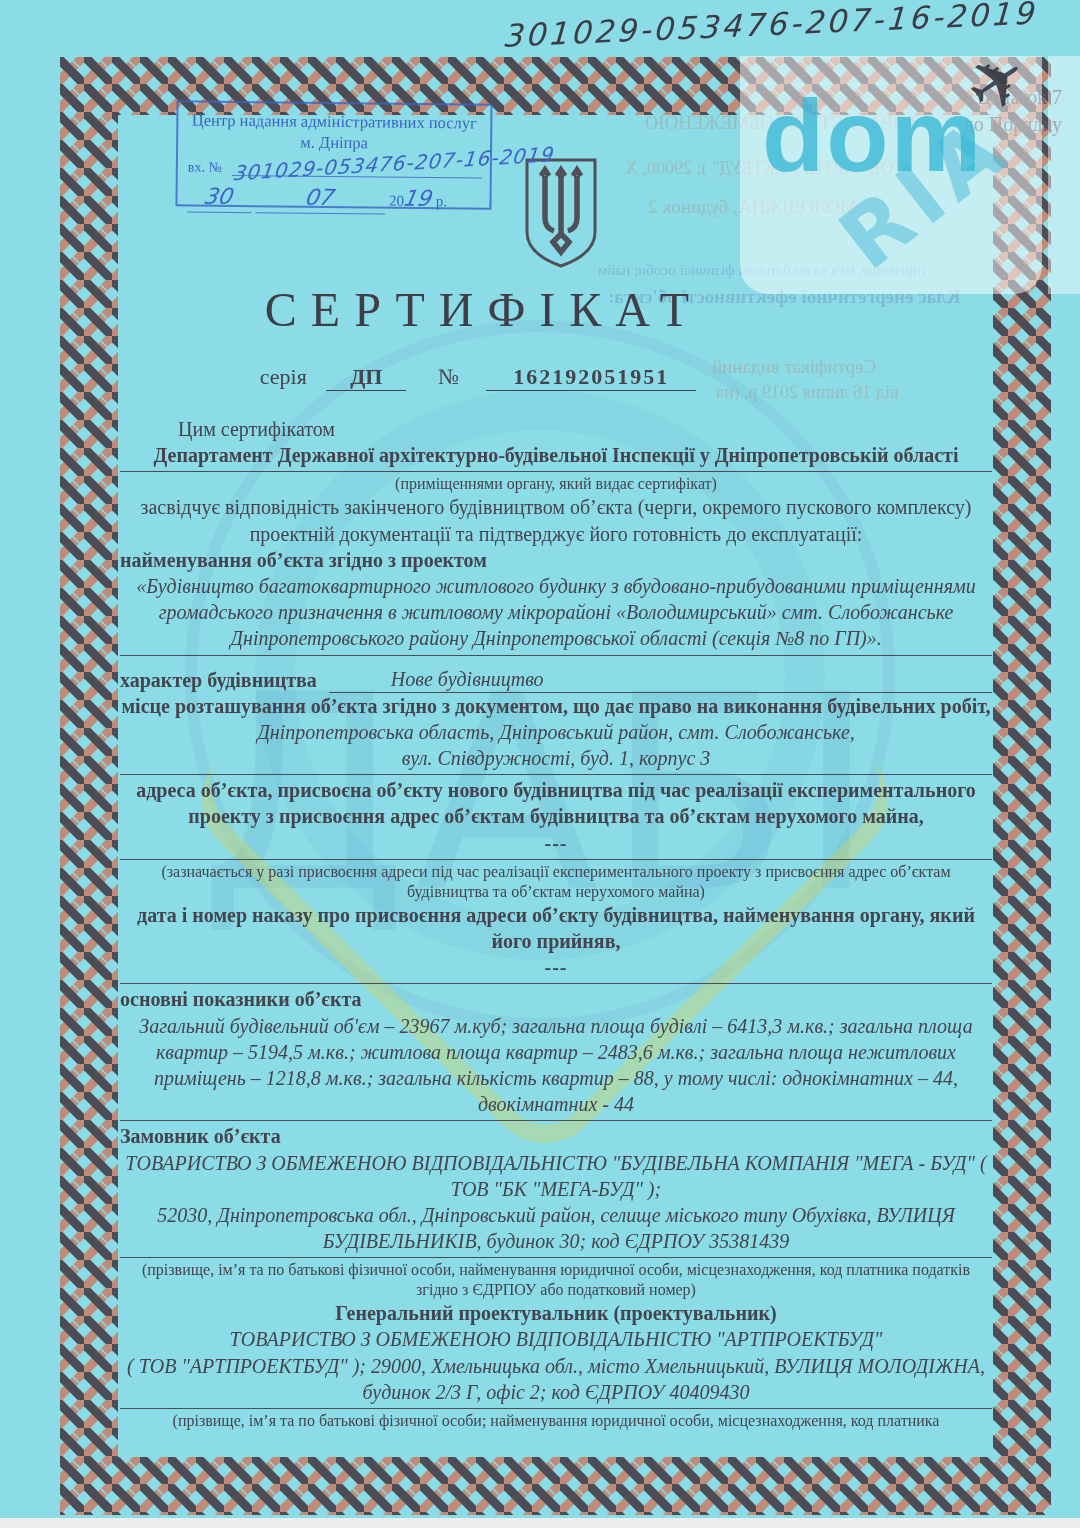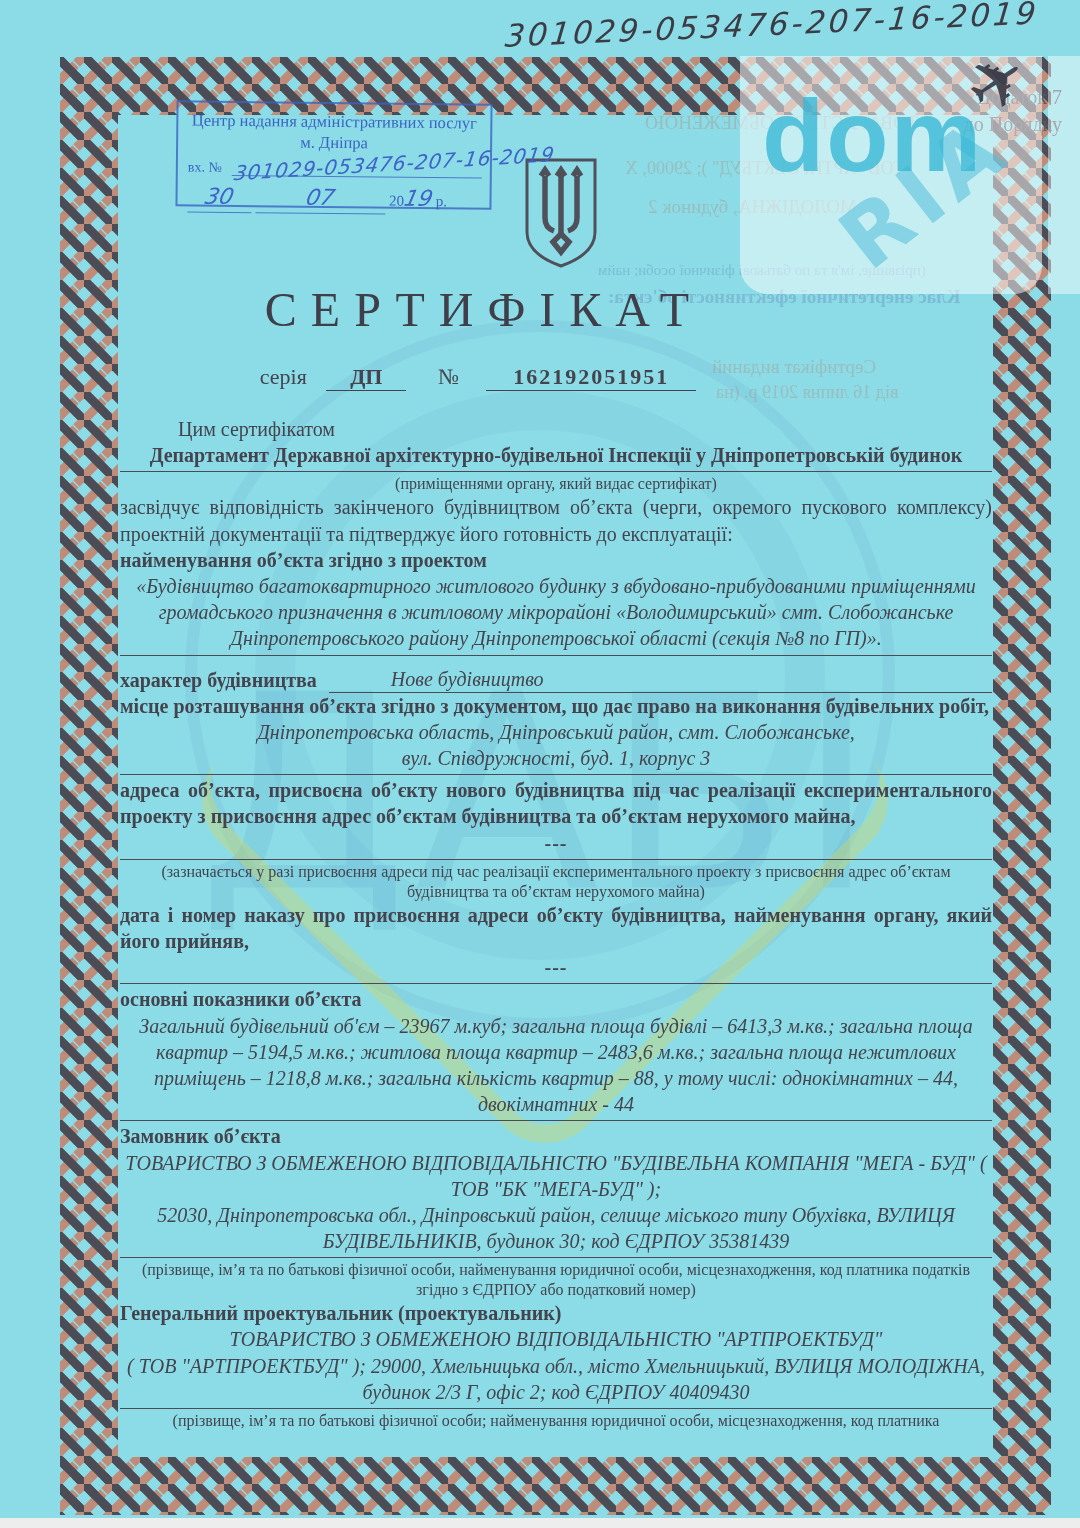--- a/index.html
+++ b/index.html
@@ -74,21 +74,21 @@
   .b { font-weight:bold; }
   .it { font-style:italic; }
   .ctr { text-align:center; }
   .jst { text-align:justify; }
   .cap { font-size:16px; text-align:center; line-height:1.25; margin-top:1px; }
   .rule { border-top:1.6px solid #4b4b56; margin:3px 0 2px 0; height:0; }
   .char-row { display:flex; align-items:flex-end; margin-top:10px; }
   .char-row .lbl { white-space:nowrap; }
   .char-row .val { flex:1; margin-left:12px; padding-left:62px;
     border-bottom:1.6px solid #4b4b56; font-style:italic; }
-  .mt2{margin-top:2px;}
+  .mt2{margin-top:2px;text-align:center;}
   .dash { text-align:center; font-weight:bold; letter-spacing:1px; margin:2px 0; }
   
   .wm { position:absolute; left:740px; top:56px; width:340px; height:238px; z-index:50; }
   .wm-box { position:absolute; left:0; top:0; width:302px; height:238px;
     background:rgba(255,255,255,0.5); border-radius:0 0 28px 28px; }
   .wm-box2 { position:absolute; left:308px; top:0; width:32px; height:238px;
     background:rgba(255,255,255,0.45); }
   .wm-dom { position:absolute; left:22px; top:22px;
     font-family:Liberation Sans, sans-serif; font-weight:bold; font-size:102px;
     color:rgba(55,183,214,0.78); letter-spacing:2px; }
@@ -176,21 +176,21 @@
   <div class="title">СЕРТИФІКАТ</div>
   <div class="series">
     <span>серія</span>
     <span class="u u1">ДП</span>
     <span>№</span>
     <span class="u u2">162192051951</span>
   </div>
 
   <div class="content">
     <p class="indent">Цим сертифікатом</p>
-    <p class="b ctr">Департамент Державної архітектурно-будівельної Інспекції у Дніпропетровській будинок</p>
+    <p class="b ctr">Департамент Державної архітектурно-будівельної Інспекції у Дніпропетровській області</p>
     <div class="rule"></div>
     <p class="cap">(приміщеннями органу, який видає сертифікат)</p>
     <p class="jst mt2">засвідчує відповідність закінченого будівництвом об’єкта (черги, окремого пускового комплексу) проектній документації та підтверджує його готовність до експлуатації:</p>
     <p class="b">найменування об’єкта згідно з проектом</p>
     <p class="it ctr">«Будівництво багатоквартирного житлового будинку з вбудовано-прибудованими приміщеннями громадського призначення в житловому мікрорайоні «Володимирський» смт. Слобожанське Дніпропетровського району Дніпропетровської області (секція №8 по ГП)».</p>
     <div class="rule"></div>
     <div class="char-row">
       <span class="b lbl">характер будівництва</span>
       <span class="val">Нове будівництво</span>
     </div>

